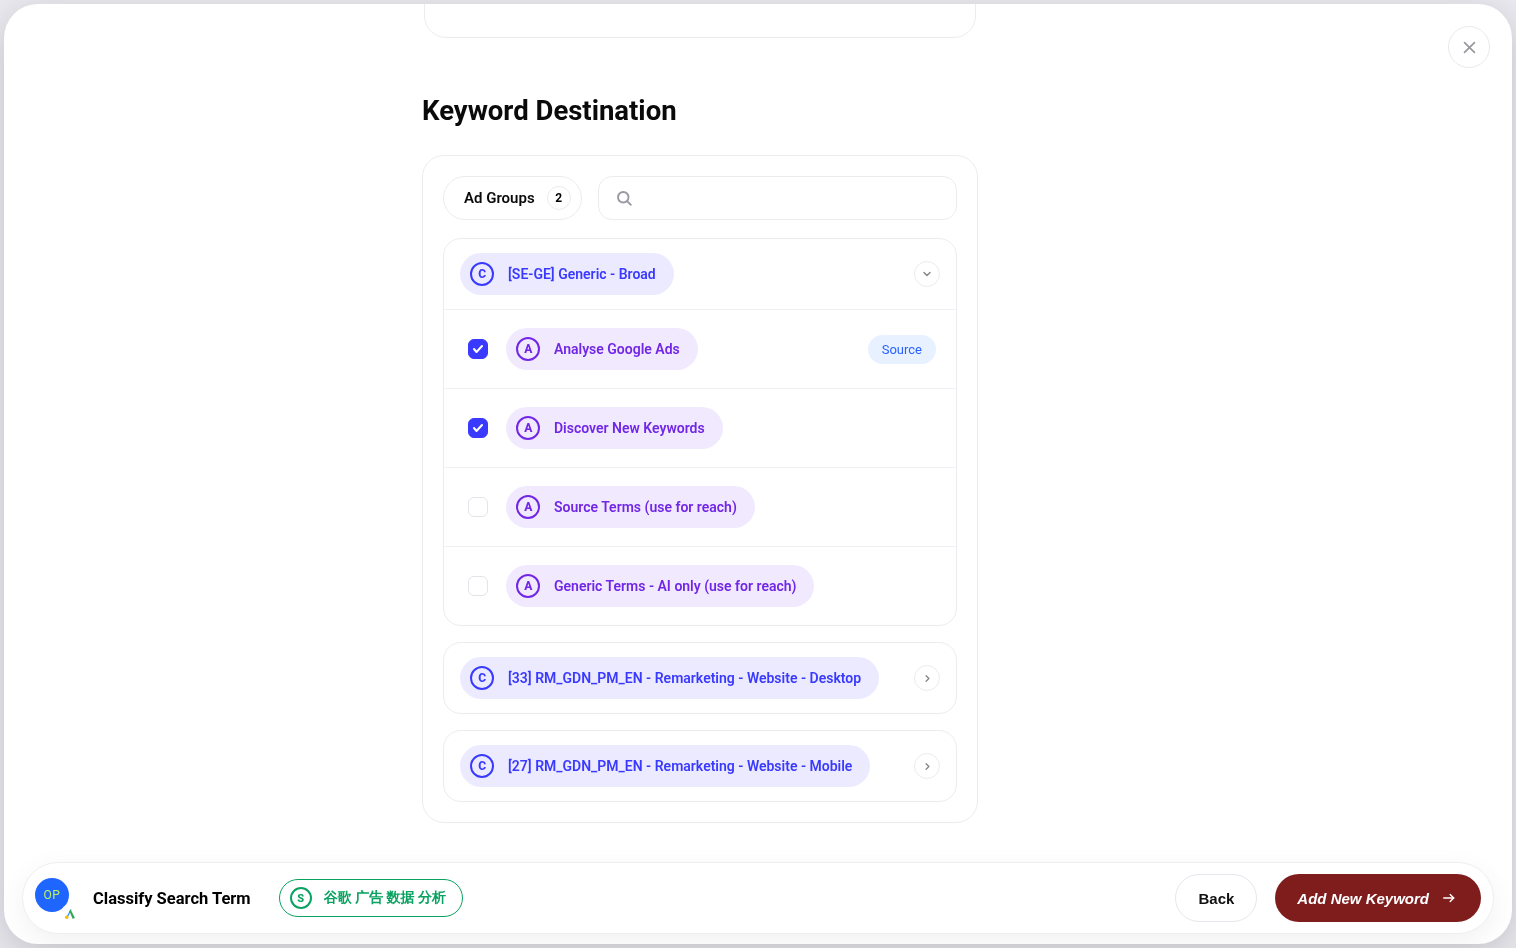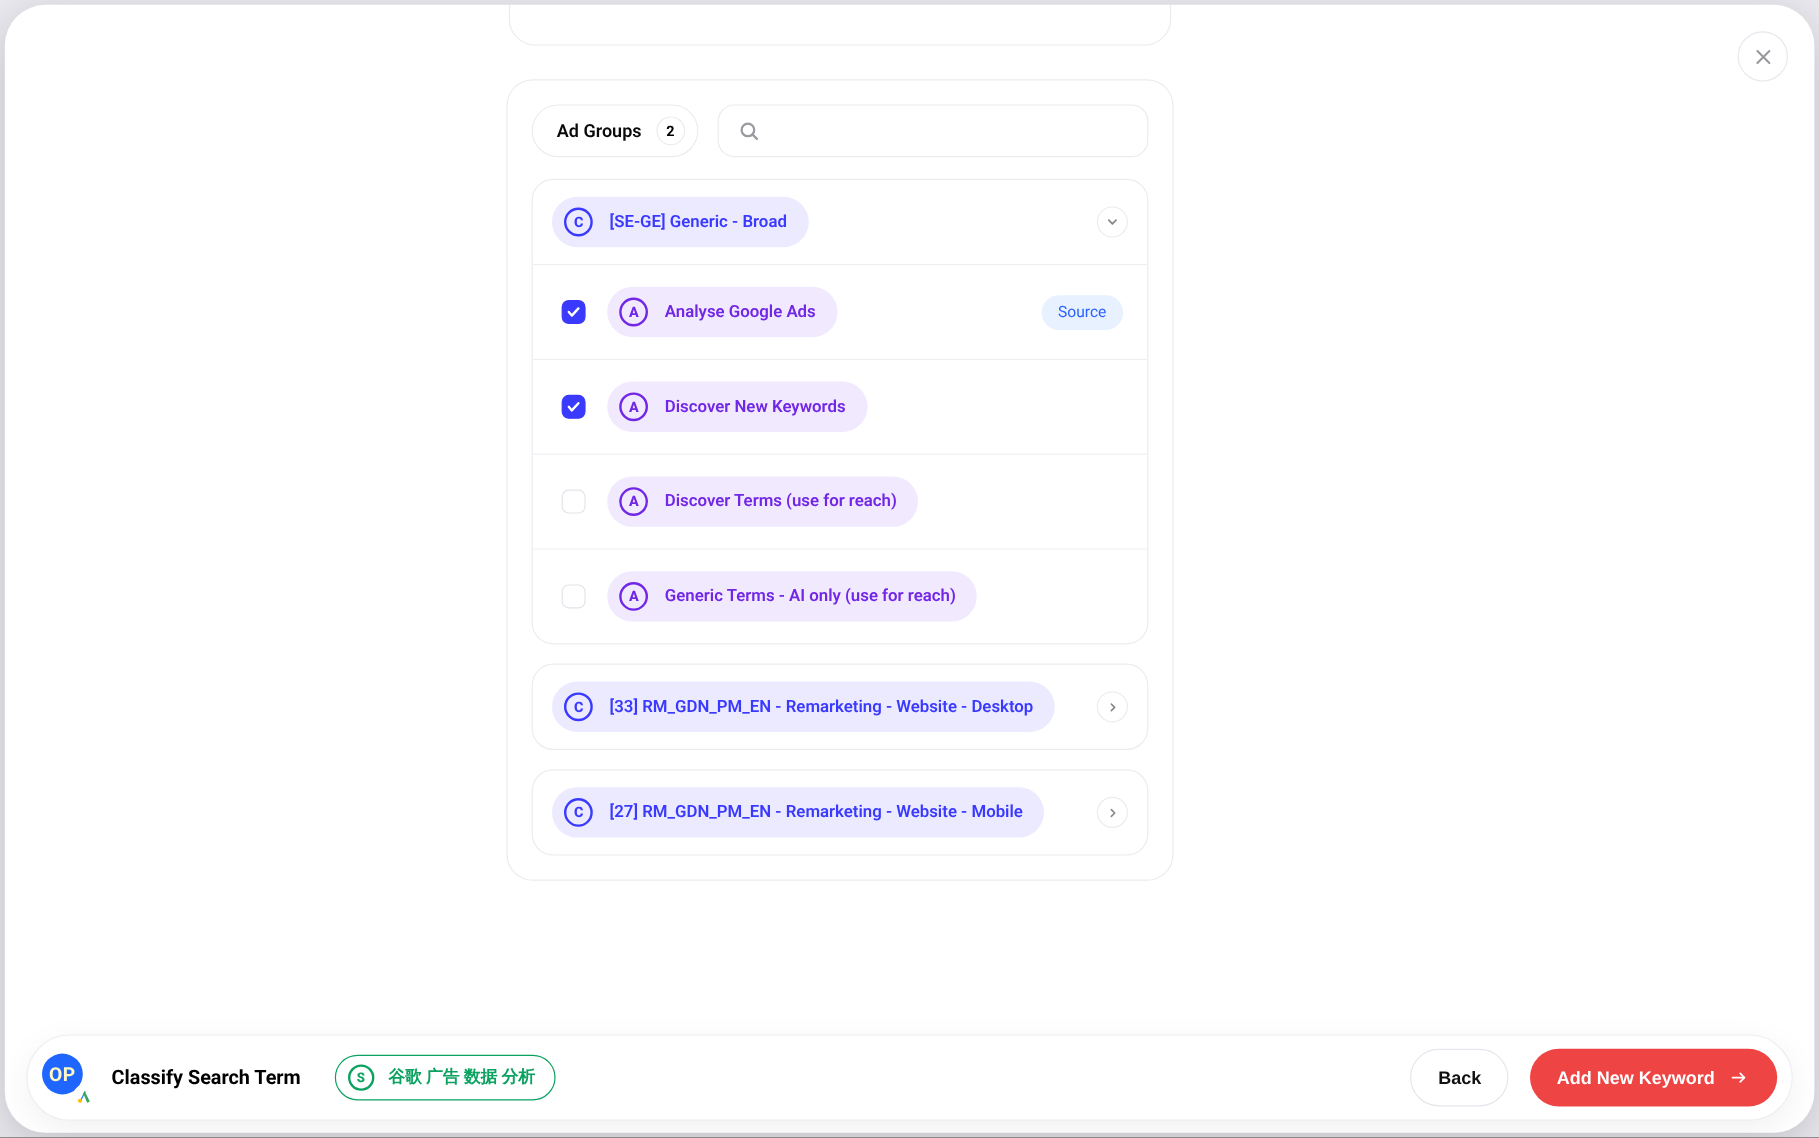--- a/index.html
+++ b/index.html
@@ -236,23 +236,23 @@
     .avatar-pair {
       position: relative;
       width: 40px;
       height: 40px;
     }
     .avatar-big {
       width: 34px;
       height: 34px;
       background: #1e66ff;
       border-radius: 50%;
-      color: #fef9c3;
-      font-size: 16px;
-      font-weight: 700;
+      color: #bef264;
+      font-size: 12px;
+      font-weight: 400;
       display:flex;align-items:center;justify-content:center;
       letter-spacing: .5px;
     }
     .avatar-small {
       position: absolute;
       right: -4px;
       bottom: -4px;
       width: 18px;
       height: 18px;
       background: #fff;
@@ -283,21 +283,21 @@
       font-size: 15px;
       cursor: pointer;
       display:inline-flex;align-items:center;gap:10px;
       padding: 0 22px;
       height: 48px;
     }
     .btn-secondary {
       background:#fff;border:1px solid #e7e6ed;color:#111;
     }
     .btn-primary {
-      background:#ef4444;border:none;color:#fff;
+      background:#7f1d1d;border:none;color:#fff;font-style:italic;
     }
     .spacer { flex:1; }
     .content-area {
       position: relative;
       padding-bottom: 30px;
     }
   </style>
 </head>
 <body>
 
@@ -308,20 +308,21 @@
           <line x1="5" y1="5" x2="19" y2="19"></line>
           <line x1="19" y1="5" x2="5" y2="19"></line>
         </svg>
     </button>
 
     <div class="content-scroll">
       <div class="content-area">
 
         <div class="heading-wrap">
           <div class="ghost-card"></div>
+          <h1 class="section-title">Keyword Destination</h1>
         </div>
 
         <div class="main-col">
           <div class="panel">
             <div class="panel-header">
               <div class="pill-count">
                 <span class="label">Ad Groups</span>
                 <span class="count">2</span>
               </div>
               <div class="search-box">
@@ -368,21 +369,21 @@
                 <span class="chip purple">
                   <span class="badge">A</span>
                   <span>Discover New Keywords</span>
                 </span>
               </div>
 
               <div class="row">
                 <span class="checkbox"></span>
                 <span class="chip purple">
                   <span class="badge">A</span>
-                  <span>Discover Terms (use for reach)</span>
+                  <span>Source Terms (use for reach)</span>
                 </span>
               </div>
 
               <div class="row">
                 <span class="checkbox"></span>
                 <span class="chip purple">
                   <span class="badge">A</span>
                   <span>Generic Terms - AI only (use for reach)</span>
                 </span>
               </div>

